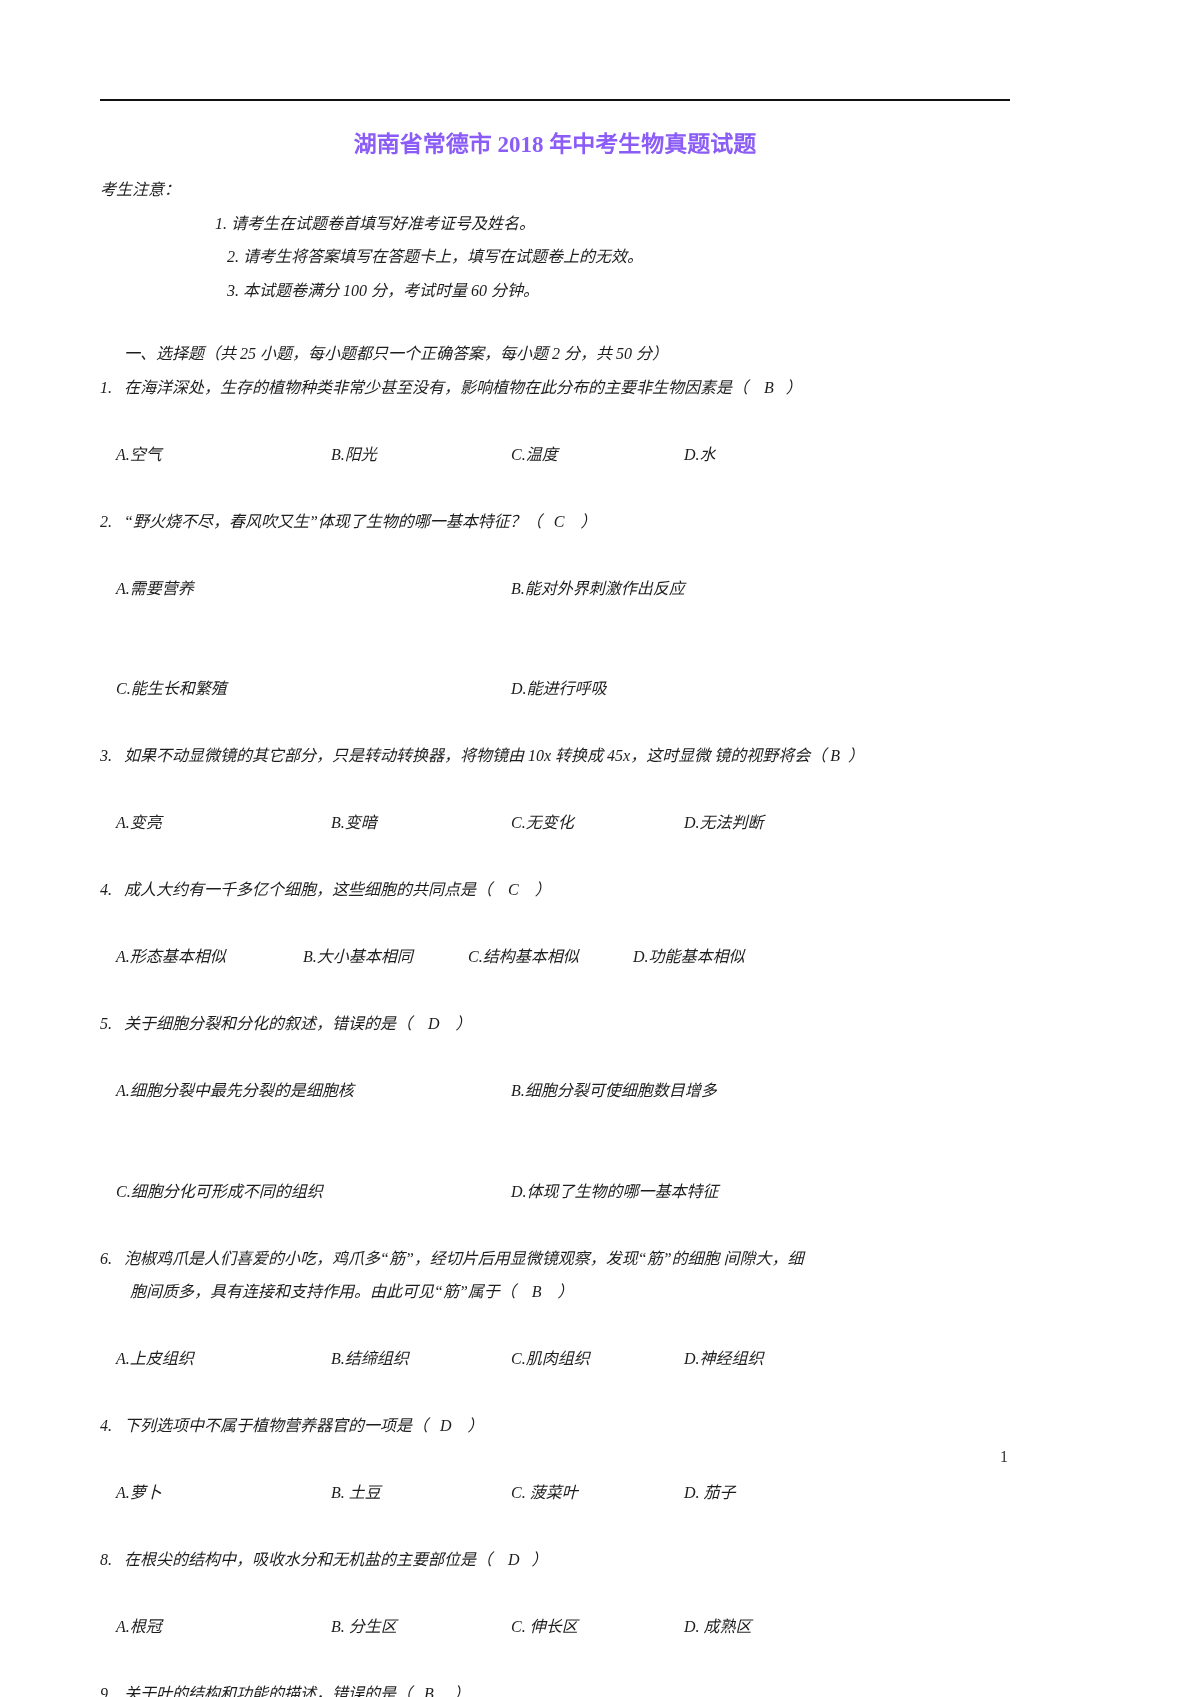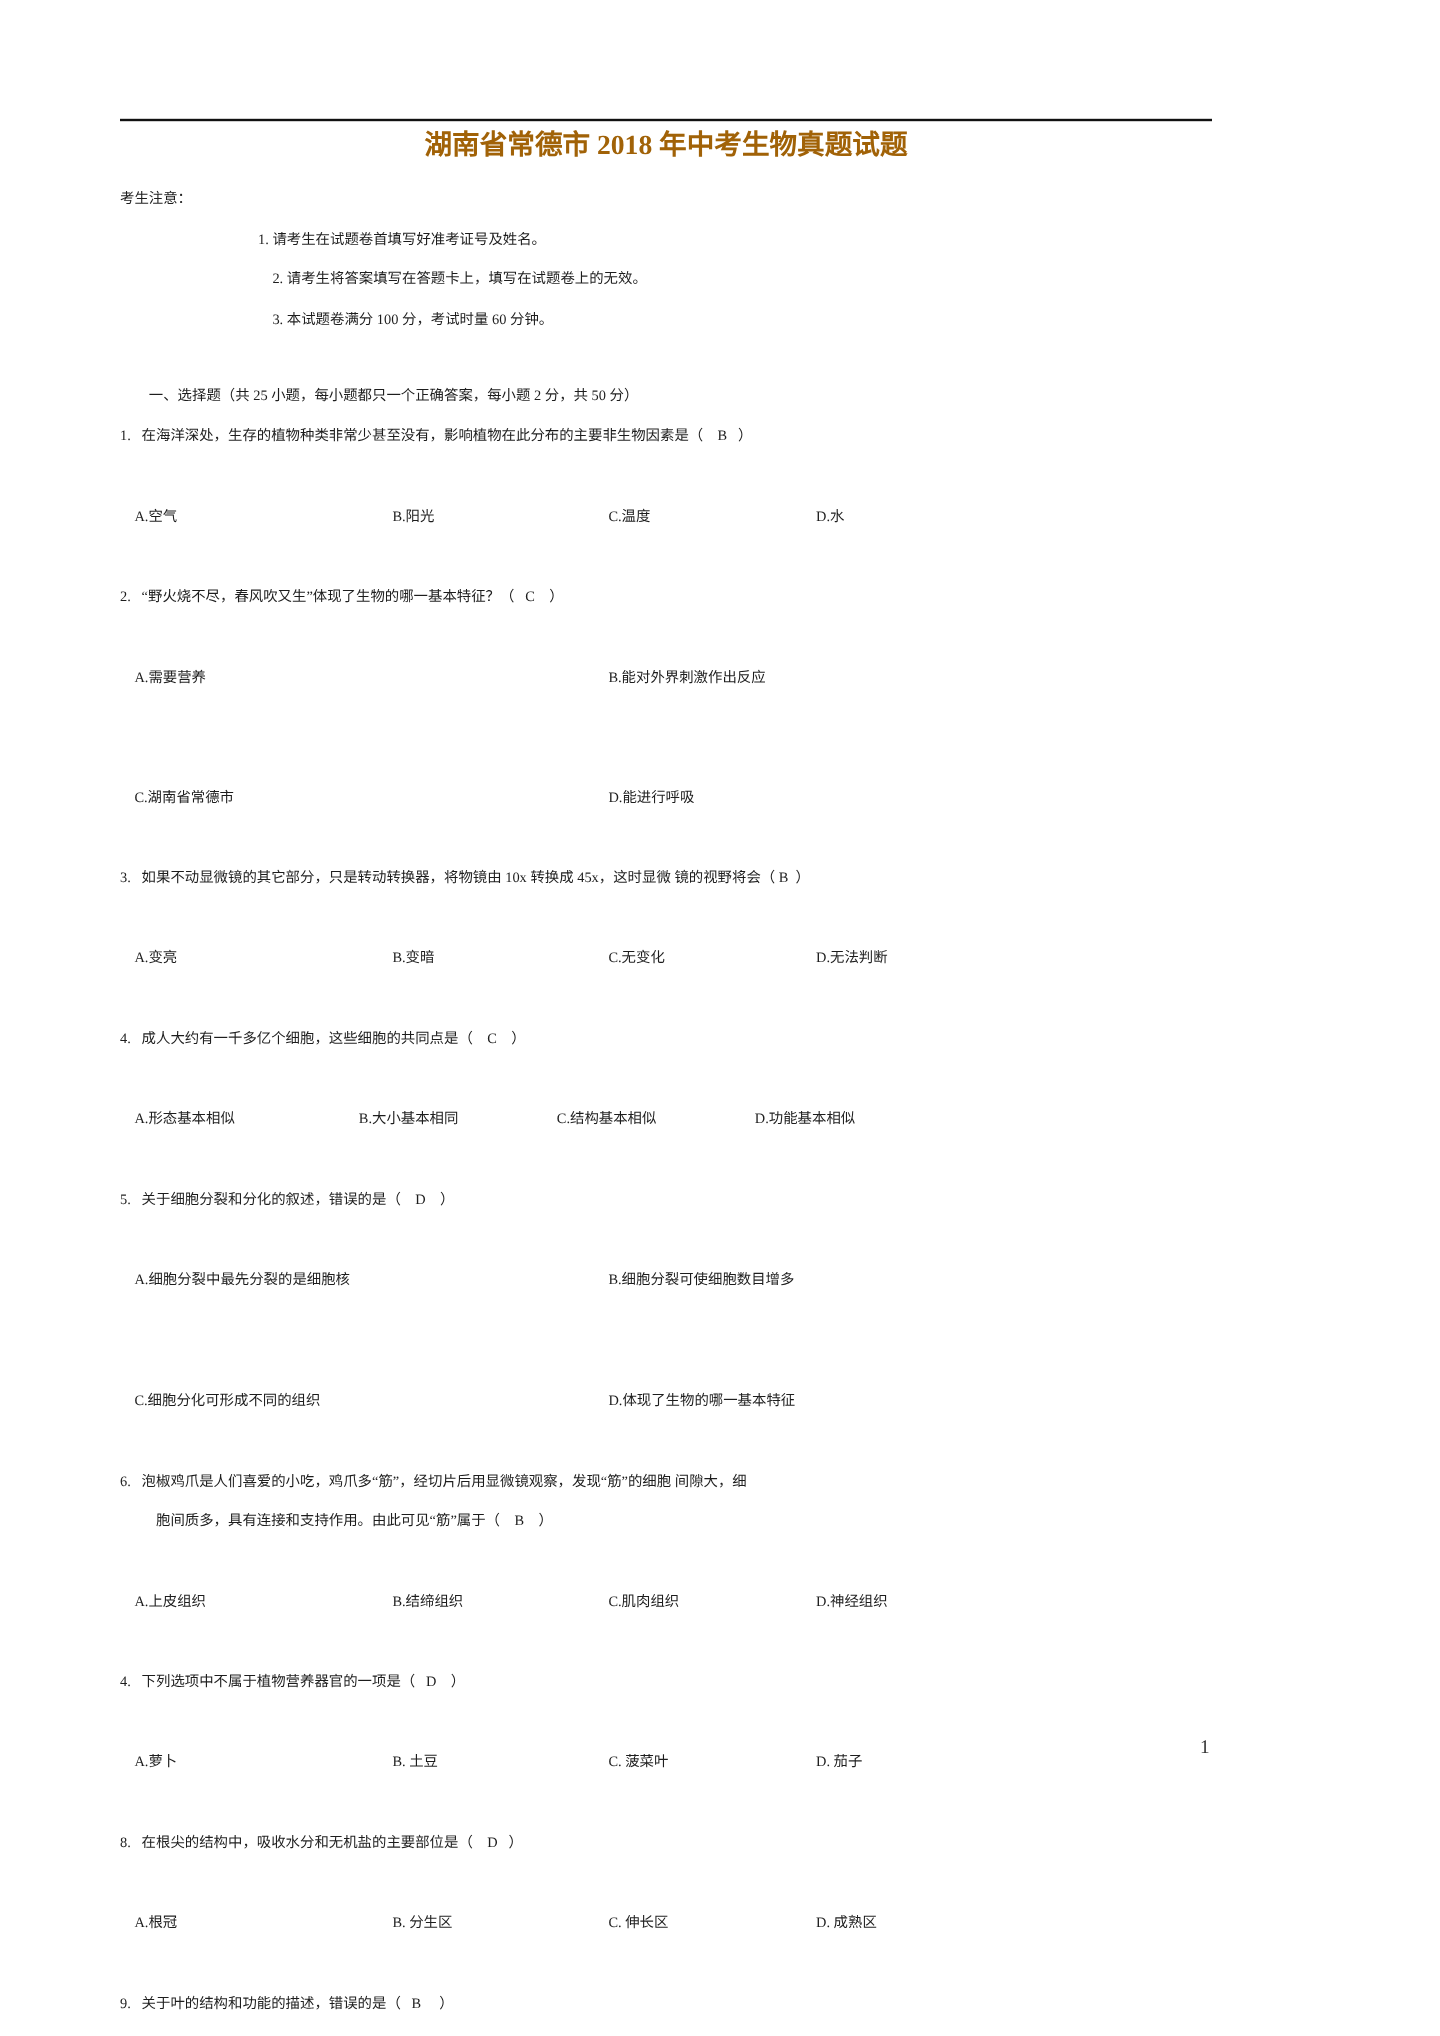--- a/index.html
+++ b/index.html
@@ -19,30 +19,32 @@
     padding: 99px 190px 0 100px;
     box-sizing: border-box;
   }
   .top-rule {
     border-top: 2px solid #111;
     height: 0;
     width: 100%;
   }
   .title {
     text-align: center;
-    color: #a16207;
+    color: #8b5cf6;
     font-weight: bold;
     font-size: 23px;
     line-height: 40px;
+    margin-top: 24px;
     white-space: pre-wrap;
   }
   .line {
-    font-size: 12px;
+    font-size: 16px;
     line-height: 33.5px;
     white-space: pre-wrap;
+    font-style: italic;
   }
   .notice-label { margin-top: 8px; }
   .note-1 { margin-left: 115px; }
   .note-2 { margin-left: 127px; }
   .note-3 { margin-left: 127px; }
   .section-header { margin-top: 30px; margin-left: 24px; }
   .hang { padding-left: 30px; }
   .opts4 span, .opts4t span, .opts2 span, .q10opt span { display: inline-block; vertical-align: top; }
   .opts4 .c1 { width: 215px; }
   .opts4 .c2 { width: 180px; }
@@ -77,21 +79,21 @@
   <div class="line">1.   在海洋深处，生存的植物种类非常少甚至没有，影响植物在此分布的主要非生物因素是（    B   ）</div>
   <div class="line opts4">
     <span class="c1">A.空气</span><span class="c2">B.阳光</span><span class="c3">C.温度</span><span>D.水</span>
   </div>
 
   <div class="line">2.   “野火烧不尽，春风吹又生”体现了生物的哪一基本特征？（   C    ）</div>
   <div class="line opts2">
     <span class="c1">A.需要营养</span><span>B.能对外界刺激作出反应</span>
   </div>
   <div class="line opts2">
-    <span class="c1">C.湖南省常德市</span><span>D.能进行呼吸</span>
+    <span class="c1">C.能生长和繁殖</span><span>D.能进行呼吸</span>
   </div>
 
   <div class="line">3.   如果不动显微镜的其它部分，只是转动转换器，将物镜由 10x 转换成 45x，这时显微 镜的视野将会（ B  ）</div>
   <div class="line opts4">
     <span class="c1">A.变亮</span><span class="c2">B.变暗</span><span class="c3">C.无变化</span><span>D.无法判断</span>
   </div>
 
   <div class="line">4.   成人大约有一千多亿个细胞，这些细胞的共同点是（    C    ）</div>
   <div class="line opts4t">
     <span class="c1">A.形态基本相似</span><span class="c2">B.大小基本相同</span><span class="c3">C.结构基本相似</span><span>D.功能基本相似</span>

